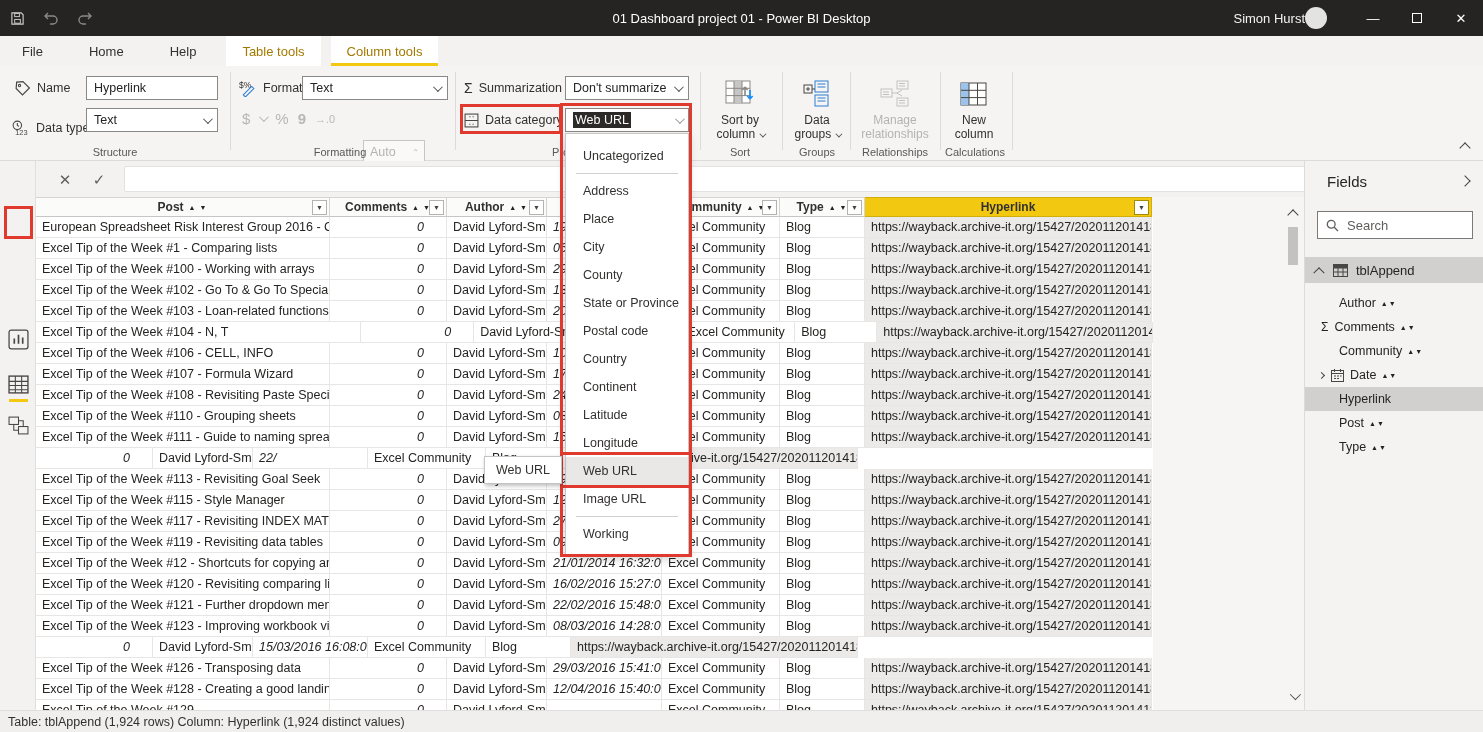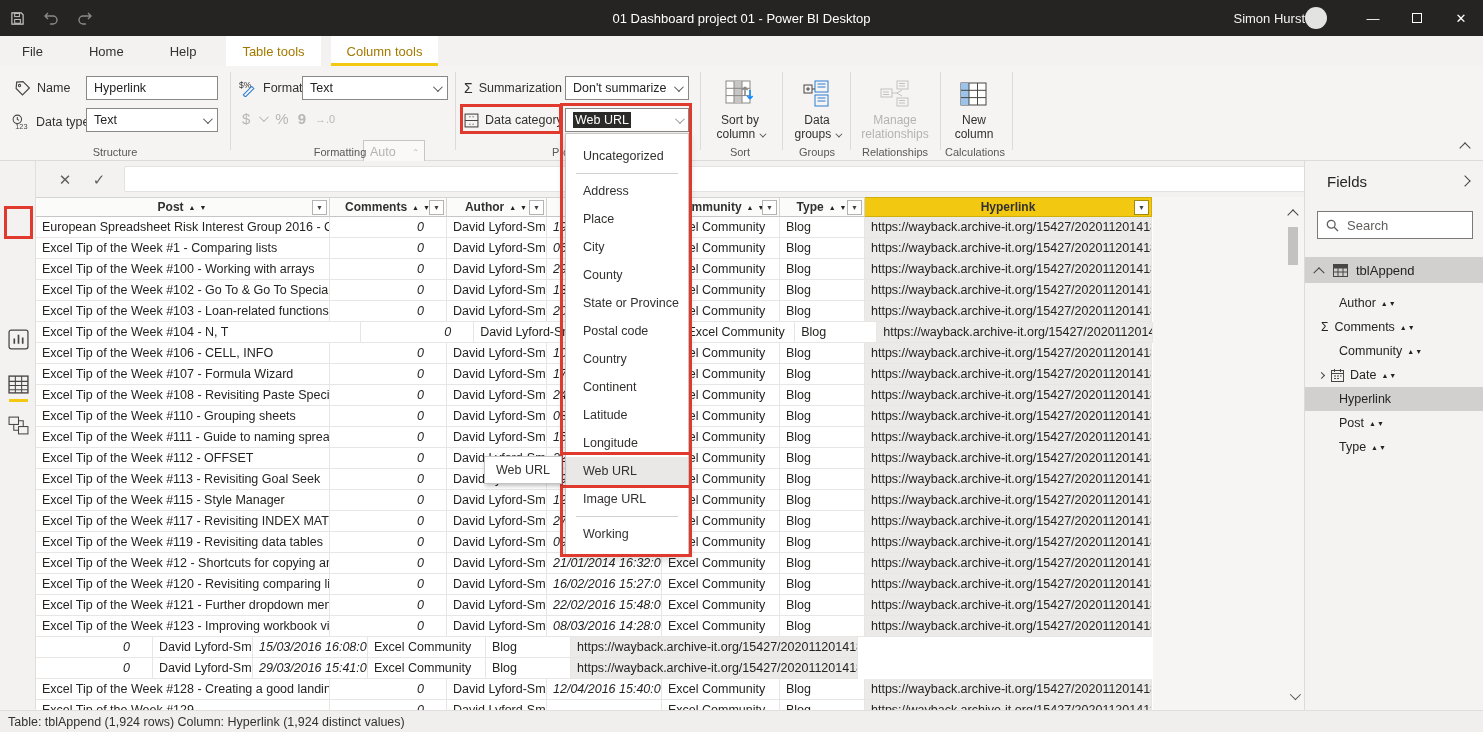--- a/index.html
+++ b/index.html
@@ -154,21 +154,21 @@
         <svg width="17" height="17" viewBox="0 0 16 16">
           <path d="M8.5 1.5 14.5 7.5 8 14 2 8l.5-6z" fill="none" stroke="#484644" stroke-width="1.1"></path>
           <circle cx="5.2" cy="5.2" r="1.1" fill="none" stroke="#484644"></circle>
         </svg>
       </span>
     <span class="rb-label">Name</span>
   </div>
   <div class="rb-input" style="position:absolute; left:86px; top:10px; width:132px;">
       <span>Hyperlink</span>
     </div>
-  <div class="rb-row" style="left:11px; top:44px;">
+  <div class="rb-row" style="left:11px; top:50px;">
     <span>
         <svg width="19" height="17" viewBox="0 0 18 16">
           <circle cx="6" cy="5" r="4" fill="none" stroke="#484644"></circle>
           <path d="M6 2.8V5l1.6 1" fill="none" stroke="#484644"></path>
           <text x="4" y="14.5" font-size="7" fill="#484644" font-family="sans-serif">123</text>
         </svg>
       </span>
     <span class="rb-label">Data type</span>
   </div>
   <div class="rb-input" style="position:absolute; left:86px; top:42px; width:132px;">
@@ -447,21 +447,20 @@
       <div class="trow">
         <div class="cell post" style="width: 294px;">Excel Tip of the Week #111 - Guide to naming spreadsheet</div>
         <div class="cell comments" style="width: 117px;">0</div>
         <div class="cell author" style="width: 100px;">David Lyford-Smith</div>
         <div class="cell date" style="width: 115px;">15/</div>
         <div class="cell community" style="width: 118px;">Excel Community</div>
         <div class="cell type" style="width: 85px;">Blog</div>
         <div class="cell hyperlink" style="width: 287px;">https://wayback.archive-it.org/15427/20201120141854/h</div>
       </div>
       <div class="trow">
-        <div class="cell post" style="width: 294px;">Excel Tip of the Week #112 - OFFSET</div>
         <div class="cell comments" style="width: 117px;">0</div>
         <div class="cell author" style="width: 100px;">David Lyford-Smith</div>
         <div class="cell date" style="width: 115px;">22/</div>
         <div class="cell community" style="width: 118px;">Excel Community</div>
         <div class="cell type" style="width: 85px;">Blog</div>
         <div class="cell hyperlink" style="width: 287px;">https://wayback.archive-it.org/15427/20201120141854/h</div>
       </div>
       <div class="trow">
         <div class="cell post" style="width: 294px;">Excel Tip of the Week #113 - Revisiting Goal Seek</div>
         <div class="cell comments" style="width: 117px;">0</div>
@@ -536,20 +535,21 @@
       </div>
       <div class="trow">
         <div class="cell comments" style="width: 117px;">0</div>
         <div class="cell author" style="width: 100px;">David Lyford-Smith</div>
         <div class="cell date" style="width: 115px;">15/03/2016 16:08:00</div>
         <div class="cell community" style="width: 118px;">Excel Community</div>
         <div class="cell type" style="width: 85px;">Blog</div>
         <div class="cell hyperlink" style="width: 287px;">https://wayback.archive-it.org/15427/20201120141854/h</div>
       </div>
       <div class="trow">
+        <div class="cell post" style="width: 294px;">Excel Tip of the Week #126 - Transposing data</div>
         <div class="cell comments" style="width: 117px;">0</div>
         <div class="cell author" style="width: 100px;">David Lyford-Smith</div>
         <div class="cell date" style="width: 115px;">29/03/2016 15:41:00</div>
         <div class="cell community" style="width: 118px;">Excel Community</div>
         <div class="cell type" style="width: 85px;">Blog</div>
         <div class="cell hyperlink" style="width: 287px;">https://wayback.archive-it.org/15427/20201120141854/h</div>
       </div>
       <div class="trow">
         <div class="cell post" style="width: 294px;">Excel Tip of the Week #128 - Creating a good landing page</div>
         <div class="cell comments" style="width: 117px;">0</div>

